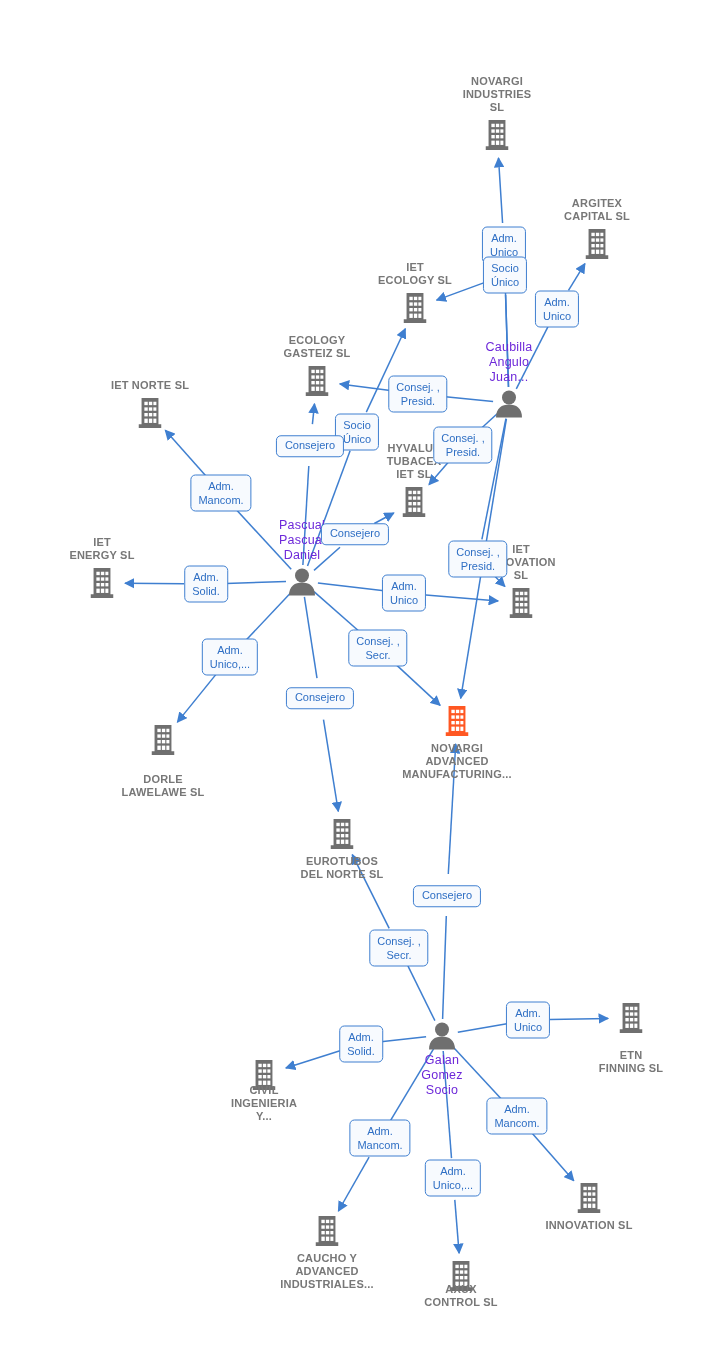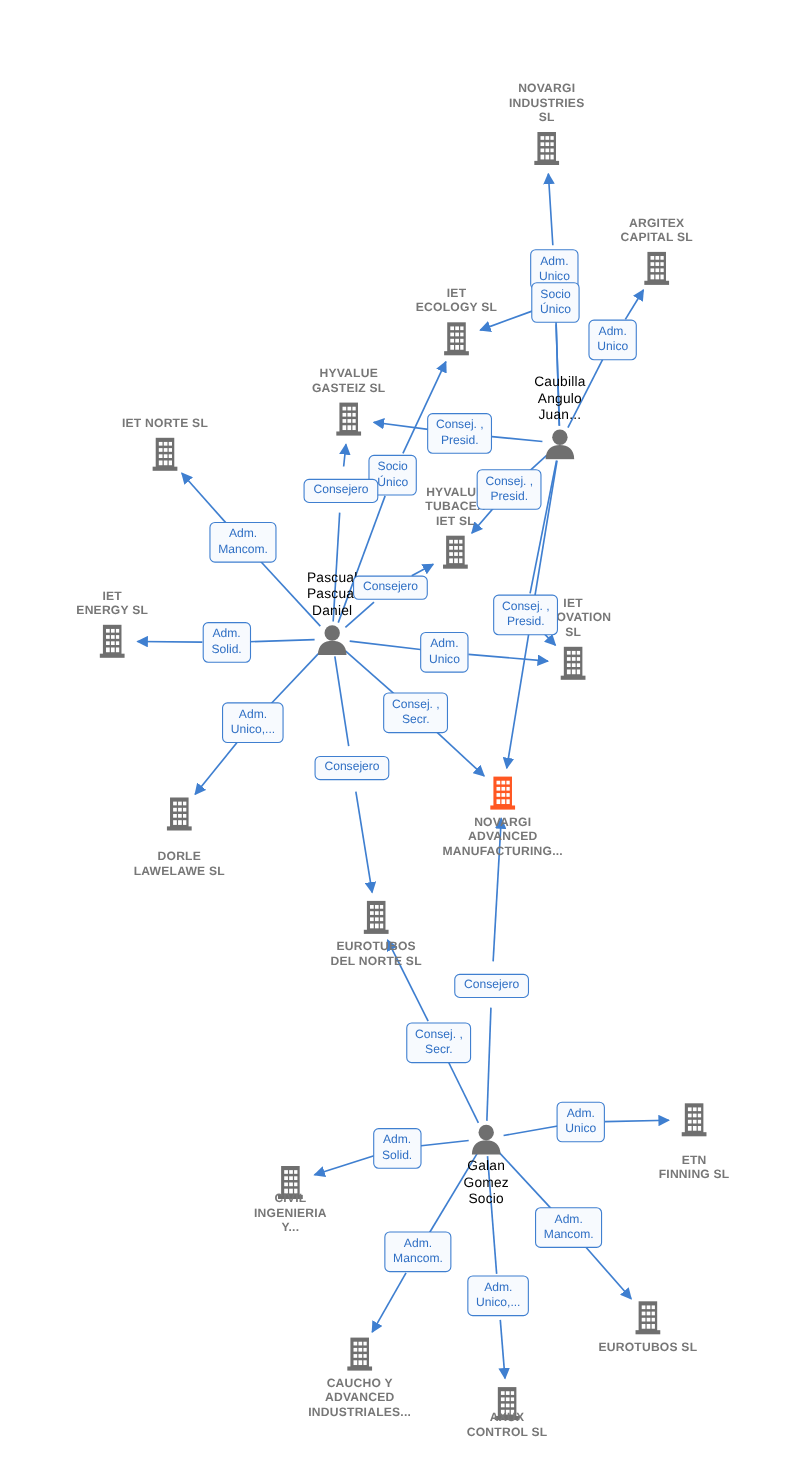--- a/index.html
+++ b/index.html
@@ -36,21 +36,21 @@
     font-weight:bold;
     letter-spacing:.2px;
     line-height:13px;
     white-space:pre-line;
     width:130px;
   }
   .node.person .caption{
     font-weight:normal;
     font-size:12.5px;
     line-height:15px;
-    color:#000000;
+    color:#6d28d9;
     width:90px;
   }
   .node.caption-above .caption{ }
 
   
   .badge{
     position:absolute;
     transform:translate(-50%,-50%);
     background:#f7fafe;
     border:1.3px solid #3f7fd0;
@@ -224,21 +224,21 @@
       <rect x="14.8" y="12" width="3.6" height="3.6"></rect>
       <rect x="19.6" y="12" width="3.2" height="3.6"></rect>
       <rect x="10" y="18" width="3.6" height="3.6"></rect>
       <rect x="14.8" y="18" width="3.6" height="3.6"></rect>
       <rect x="19.6" y="18" width="3.2" height="3.6"></rect>
       <rect x="10" y="24" width="3.6" height="4.6"></rect>
       <rect x="14.8" y="24" width="3.6" height="4.6"></rect>
       <rect x="19.6" y="24" width="3.2" height="4.6"></rect>
     </g>
   </svg></span>
-        <div class="caption" style="top: -30px;">HYVALUE
+        <div class="caption" style="top: -30px;">ECOLOGY
 GASTEIZ  SL</div>
       </div>
       <div class="node company caption-above" style="left: 150px; top: 364px;">
         <span class="glyph"><svg width="30" height="34" viewBox="0 0 32 36" xmlns="http://www.w3.org/2000/svg" aria-hidden="true">
     <rect x="7" y="2" width="18" height="30" fill="#6f6f6f"></rect>
     <rect x="4" y="30" width="24" height="4" fill="#6f6f6f"></rect>
     <g fill="#ffffff">
       <rect x="10" y="6" width="3.6" height="3.6"></rect>
       <rect x="14.8" y="6" width="3.6" height="3.6"></rect>
       <rect x="19.6" y="6" width="3.2" height="3.6"></rect>
@@ -447,21 +447,21 @@
       <rect x="14.8" y="12" width="3.6" height="3.6"></rect>
       <rect x="19.6" y="12" width="3.2" height="3.6"></rect>
       <rect x="10" y="18" width="3.6" height="3.6"></rect>
       <rect x="14.8" y="18" width="3.6" height="3.6"></rect>
       <rect x="19.6" y="18" width="3.2" height="3.6"></rect>
       <rect x="10" y="24" width="3.6" height="4.6"></rect>
       <rect x="14.8" y="24" width="3.6" height="4.6"></rect>
       <rect x="19.6" y="24" width="3.2" height="4.6"></rect>
     </g>
   </svg></span>
-        <div class="caption" style="top: 38px;">EUROTUBOS SL</div>
+        <div class="caption" style="top: 38px;">INNOVATION SL</div>
       </div>
       <div class="node company caption-below" style="left: 327px; top: 1182px;">
         <span class="glyph"><svg width="30" height="34" viewBox="0 0 32 36" xmlns="http://www.w3.org/2000/svg" aria-hidden="true">
     <rect x="7" y="2" width="18" height="30" fill="#6f6f6f"></rect>
     <rect x="4" y="30" width="24" height="4" fill="#6f6f6f"></rect>
     <g fill="#ffffff">
       <rect x="10" y="6" width="3.6" height="3.6"></rect>
       <rect x="14.8" y="6" width="3.6" height="3.6"></rect>
       <rect x="19.6" y="6" width="3.2" height="3.6"></rect>
       <rect x="10" y="12" width="3.6" height="3.6"></rect>

